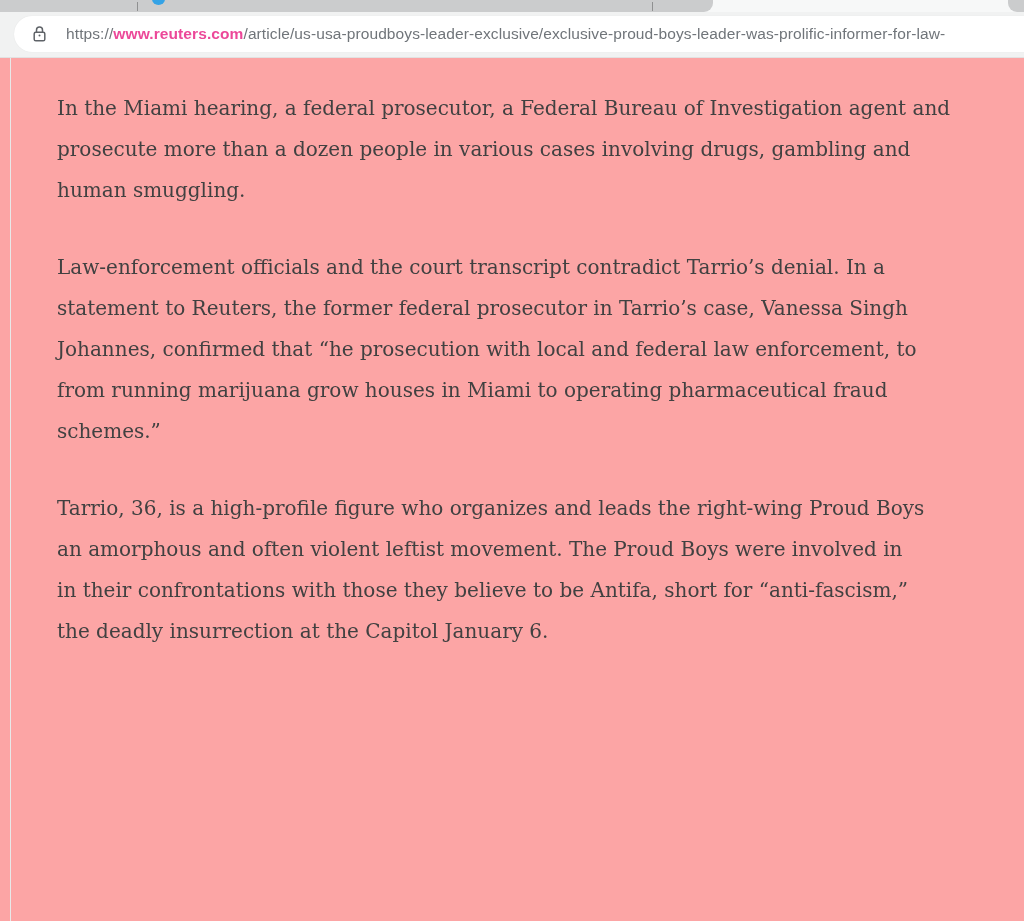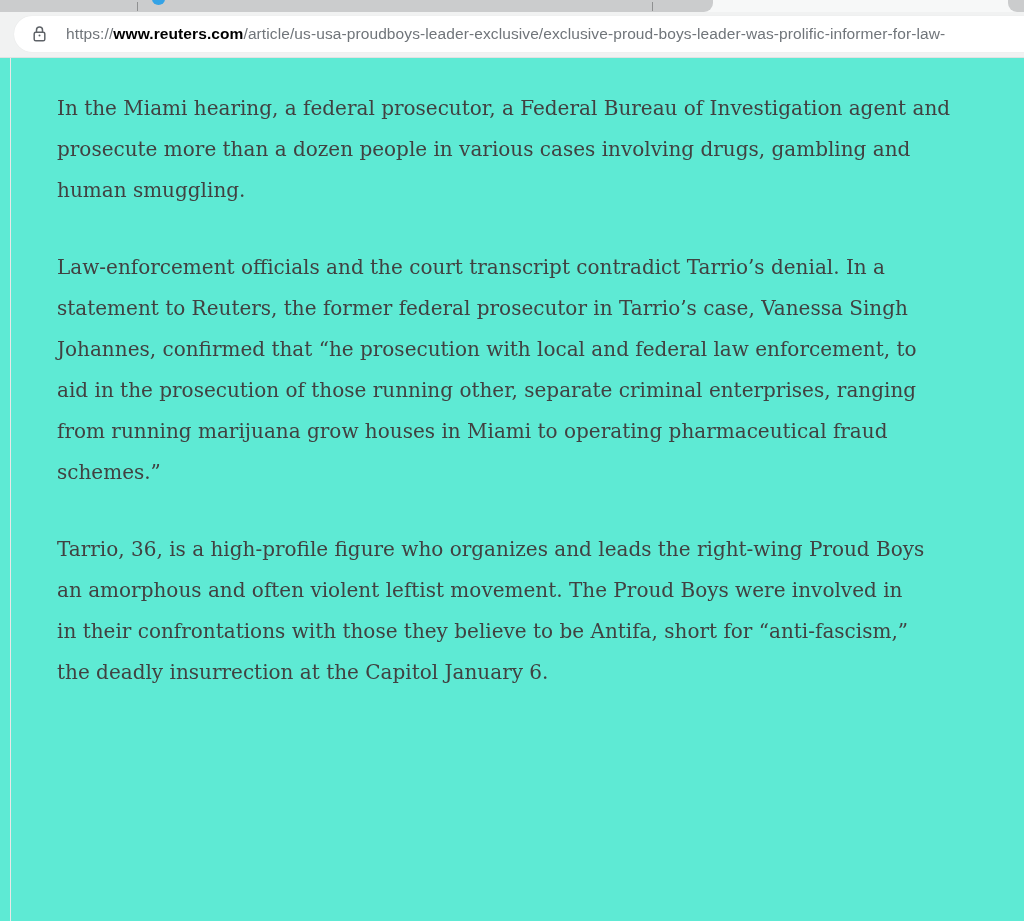--- a/index.html
+++ b/index.html
@@ -58,27 +58,27 @@
     overflow: hidden;
   }
   .lock-wrap { width: 17px; height: 20px; margin-right: 18px; flex: 0 0 auto; display: flex; align-items: center; }
   .url-text {
     font-size: 15.5px;
     white-space: nowrap;
     overflow: hidden;
     color: #70757a;
     letter-spacing: 0.1px;
   }
-  .url-domain { color: #000000; font-weight: 600; margin-top: 20px; }
+  .url-domain { color: #ec4899; font-weight: 600; margin-top: 20px; }
 
   
   .page {
     position: relative;
     height: 863px;
-    background: #5eead4;
+    background: #fca5a5;
   }
   .left-rule {
     position: absolute;
     left: 10px; top: 0; bottom: 0;
     width: 1px;
     background: #e8e8e8;
   }
   .article {
     padding: 30px 40px 0 57px;
   }
@@ -123,21 +123,20 @@
       <span class="line" style="display:block">In the Miami hearing, a federal prosecutor, a Federal Bureau of Investigation agent and</span>
       <span class="line" style="display:block">prosecute more than a dozen people in various cases involving drugs, gambling and</span>
       <span class="line" style="display:block">human smuggling.</span>
     </p>
 
 
     <p>
       <span class="line" style="display:block">Law-enforcement officials and the court transcript contradict Tarrio’s denial. In a</span>
       <span class="line" style="display:block">statement to Reuters, the former federal prosecutor in Tarrio’s case, Vanessa Singh</span>
       <span class="line" style="display:block">Johannes, confirmed that “he prosecution with local and federal law enforcement, to</span>
-      <span class="line" style="display:block">aid in the prosecution of those running other, separate criminal enterprises, ranging</span>
       <span class="line" style="display:block">from running marijuana grow houses in Miami to operating pharmaceutical fraud</span>
       <span class="line" style="display:block">schemes.”</span>
     </p>
 
     <p>
       <span class="line" style="display:block">Tarrio, 36, is a high-profile figure who organizes and leads the right-wing Proud Boys</span>
       <span class="line" style="display:block">an amorphous and often violent leftist movement. The Proud Boys were involved in</span>
       <span class="line" style="display:block">in their confrontations with those they believe to be Antifa, short for “anti-fascism,”</span>
       <span class="line" style="display:block">the deadly insurrection at the Capitol January 6.</span>
     </p>

